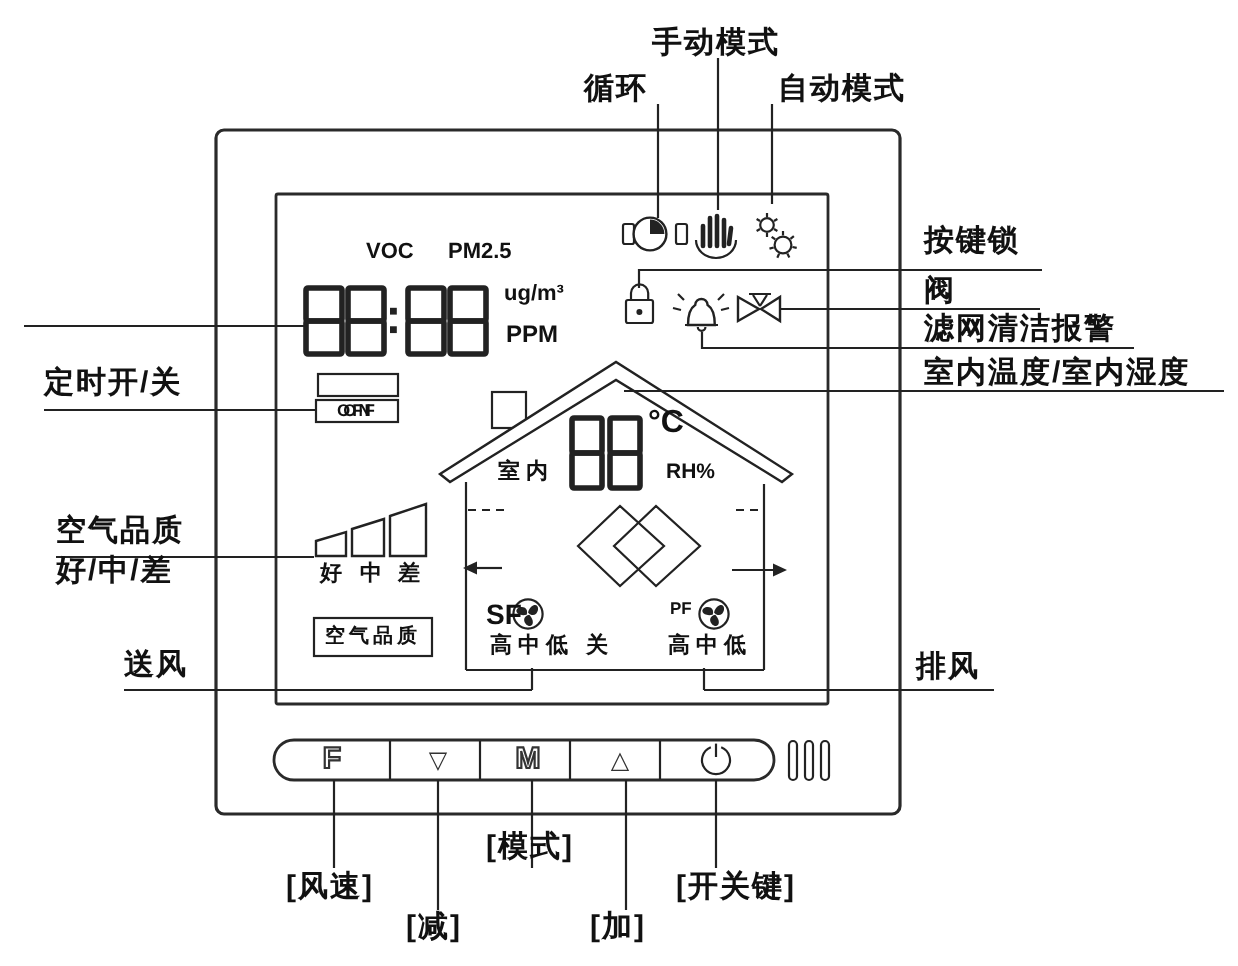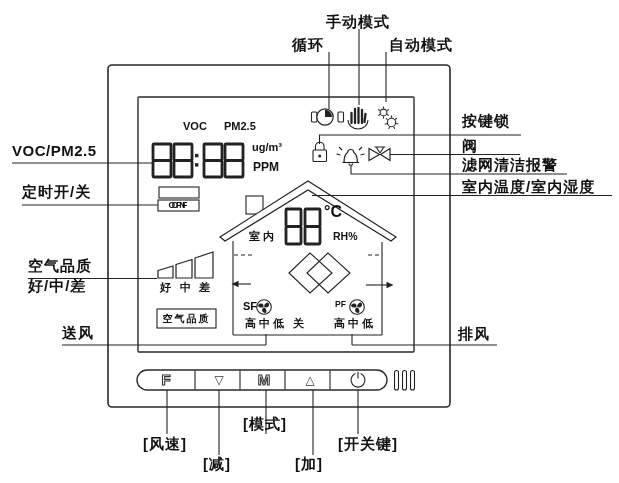--- a/index.html
+++ b/index.html
@@ -34,21 +34,21 @@
   .s-ppm{left:253px;top:161px;font-size:12px}
   .s-on{left:159px;top:200px;width:40px;height:11px;display:flex;align-items:center;justify-content:center;font-size:8.5px;font-weight:bold;}
   .s-off{left:158px;top:200px;width:41px;height:11px;display:flex;align-items:center;justify-content:center;font-size:8.5px;font-weight:bold;}
   .s-shinei{left:249px;top:230px;letter-spacing:3px}
   .s-degc{left:324px;top:203px;font-size:16px;letter-spacing:0}
   .s-rh{left:333px;top:231px;font-size:10.5px}
   .s-good{left:160px;top:281px}
   .s-mid{left:180px;top:281px}
   .s-bad{left:199px;top:281px}
   .s-aqbox{left:157px;top:309px;width:59px;height:19px;display:flex;align-items:center;justify-content:center;font-size:10px;font-weight:bold;letter-spacing:2px;}
-  .s-sf{left:243px;top:300px;font-size:11px}
+  .s-sf{left:243px;top:300px;font-size:14px}
   .s-pf{left:335px;top:300px;font-size:8.5px}
   .s-fanl{left:245px;top:317px;letter-spacing:3px}
   .s-guan{left:293px;top:317px}
   .s-fanr{left:334px;top:317px;letter-spacing:3px}
   
   .btn-glyph{position:absolute;transform:translateX(-50%);font-weight:bold;font-size:15px;
              color:#fff;-webkit-text-stroke:1.1px #333;}
   .btn-tri{position:absolute;transform:translateX(-50%);font-size:12px;color:#333;font-weight:normal;-webkit-text-stroke:0;}
   .b-f{left:166px;top:371px}
   .b-down{left:219px;top:373px}
@@ -245,21 +245,20 @@
   <div class="lbl l-cycle">循环</div>
   <div class="lbl l-manual">手动模式</div>
   <div class="lbl l-auto">自动模式</div>
 
   <div class="lbl l-keylock">按键锁</div>
   <div class="lbl l-valve">阀</div>
   <div class="lbl l-indoor">室内温度/室内湿度</div>
   <div class="lbl l-filter">滤网清洁报警</div>
   <div class="lbl l-exhaust">排风</div>
 
-  <div class="lbl l-voc">VOC/PM2.5</div>
   <div class="lbl l-timer">定时开/关</div>
   <div class="lbl l-aq">空气品质</div>
   <div class="lbl l-aq2">好/中/差</div>
   <div class="lbl l-supply">送风</div>
 
   <div class="lbl l-bfan">[风速]</div>
   <div class="lbl l-bdec">[减]</div>
   <div class="lbl l-bmode">[模式]</div>
   <div class="lbl l-binc">[加]</div>
   <div class="lbl l-bpow">[开关键]</div>

